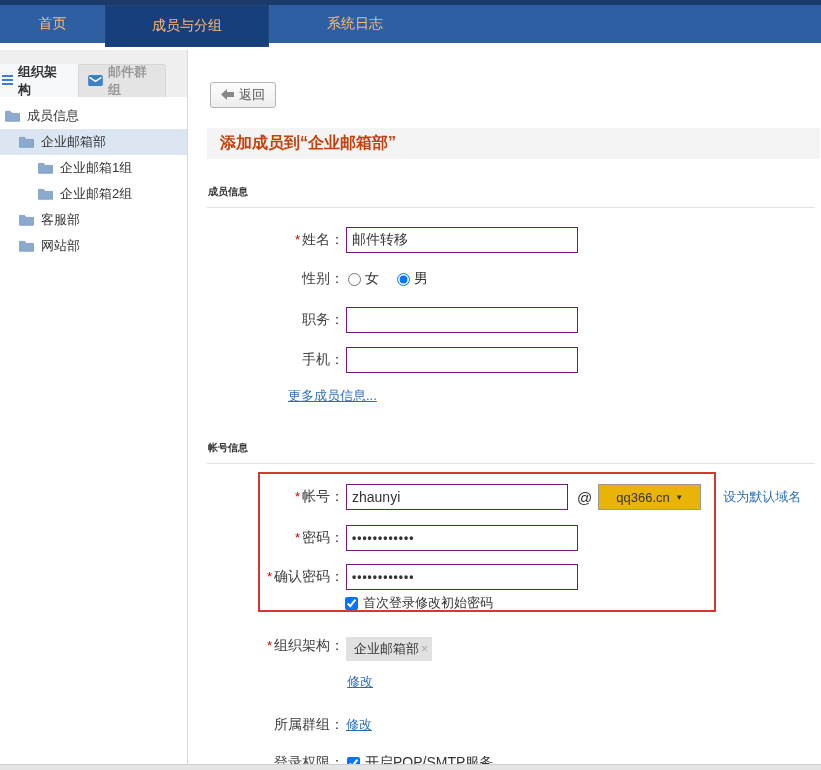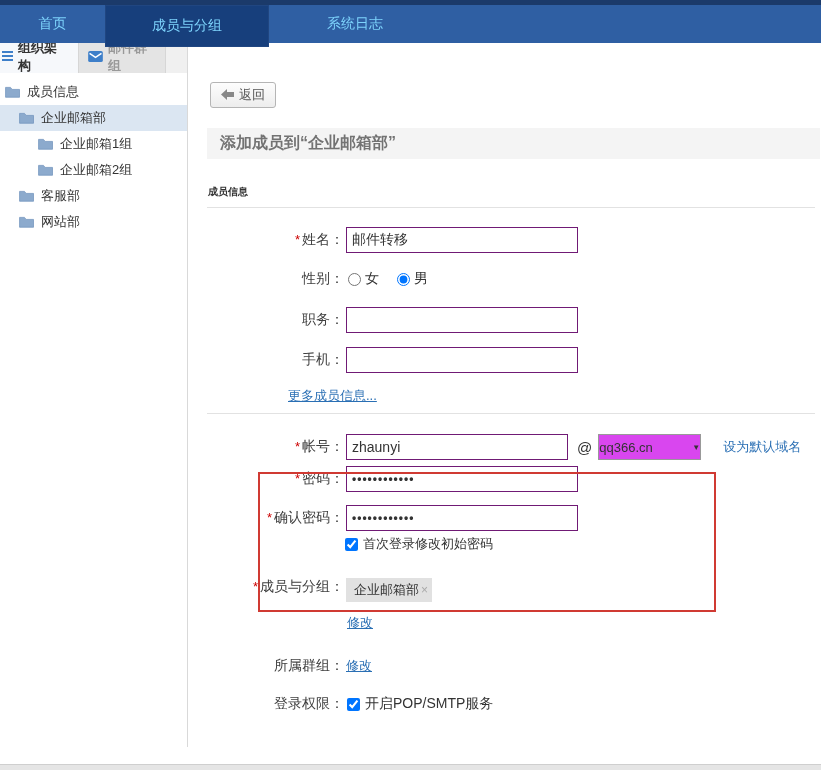--- a/index.html
+++ b/index.html
@@ -2,28 +2,28 @@
 <html><head>
 <meta charset="utf-8">
 <style>
   * { margin:0; padding:0; box-sizing:border-box; }
   html,body { width:821px; height:770px; overflow:hidden; background:#fff;
     font-family:"Liberation Sans","DejaVu Sans",sans-serif; color:#333; }
 
   
   .top-strip { height:5px; background:#1b3a6a; }
   .navbar { height:38px; background:#2f5fa3; display:flex; position:relative; z-index:3; }
-  .nav-tab { color:#7dd3fc; font-size:14px; display:flex; align-items:center;
+  .nav-tab { color:#fdba74; font-size:14px; display:flex; align-items:center;
     justify-content:center; cursor:pointer; height:38px; }
   .nav-tab.t-home { width:105px; }
   .nav-tab.t-members { width:164px; background:#173f7c; height:42px; box-shadow:inset 0 0 0 1px rgba(255,255,255,0.04); }
   .nav-tab.t-logs { width:172px; }
 
   
-  .sidebar { position:absolute; left:0; top:26px; width:188px; height:721px;
+  .sidebar { position:absolute; left:0; top:50px; width:188px; height:721px;
     background:#fff; border-right:1px solid #d9d9d9; }
   .side-tabband { height:47px; background:#f0f0f0; display:flex; align-items:flex-end; }
   .side-tab { height:33px; display:flex; align-items:center; gap:5px;
     font-size:13px; cursor:pointer; padding:0 9px;font-weight:bold; }
   .side-tab.org { width:78px; background:#f6f8fb; font-weight:bold; color:#333; padding-left:2px; }
   .side-tab.mail { width:88px; background:#e4e4e4; color:#999;
     border:1px solid #d6d6d6; border-bottom:none; border-radius:3px 3px 0 0; }
   .tree { padding-top:6px; }
   .tree-item { height:26px; display:flex; align-items:center; gap:7px;
     font-size:13px; color:#333; cursor:pointer; }
@@ -34,21 +34,21 @@
   .tree-item .ticon { display:flex; align-items:center; }
 
   
   .main { position:absolute; left:189px; top:43px; width:632px; height:721px; background:#fff; }
   .back-btn { display:inline-flex; align-items:center; gap:5px; margin:39px 0 0 21px;
     height:26px; padding:0 10px; font-size:13px; color:#555; cursor:pointer;
     border:1px solid #b5b5b5; border-radius:3px;
     background:linear-gradient(#fdfdfd,#ededed); }
   .title-band { margin:20px 0 0 18px; width:613px; height:31px; background:#f4f4f4;
     display:flex; align-items:center; padding-left:13px;
-    font-size:16px; font-weight:bold; color:#737373; }
+    font-size:16px; font-weight:bold; color:#c2410c; }
   .sec-head { margin:26px 0 0 19px; font-size:10px; font-weight:bold; color:#333; }
   .divider { margin:8px 0 0 18px; width:608px; height:1px; background:#e2e2e2; }
 
   .row { display:flex; align-items:center; margin-left:19px; }
   .lbl { width:136px; text-align:right; font-size:14px; color:#404040; white-space:nowrap; flex:none; }
   .req { color:#cc0000; margin-right:2px; font-size:13px; }
   .txt-input { width:232px; height:26px; border:1px solid #701a75; padding:0 5px;
     font-size:14px; color:#333; margin-left:2px; font-family:inherit; outline:none; }
   .txt-input.pwd { font-weight:bold; letter-spacing:1px; font-size:12px; }
   .txt-input.acct { width:222px; }
@@ -60,25 +60,25 @@
   input[type=radio], input[type=checkbox] { width:13px; height:13px; cursor:pointer; }
   .row-job { margin-top:18px; }
   .row-mobile { margin-top:14px; }
   .more-link { margin:13px 4px 0 99px; }
   a.lnk { color:#2a6fb4; font-size:13px; text-decoration:underline; cursor:pointer; }
   a.lnk.plain { text-decoration:none; }
 
   .sec-head.acct { margin-top:36px; }
   .row-account { margin-top:20px; }
   .at-sym { font-size:15px; color:#333; margin:0 6px 0 9px; }
-  .domain-select { width:103px; height:26px; border:1px solid #999; background:#d946ef;
-    display:flex; align-items:center; padding:0 0; font-size:13px; cursor:pointer; }
+  .domain-select { width:103px; height:26px; border:1px solid #999; background:#eab308;
+    display:flex; align-items:center; padding:0 17px; font-size:13px; cursor:pointer; }
   .domain-select .arrow { margin-left:auto; font-size:8px; color:#333; }
   .set-default { margin-left:22px; }
-  .row-pwd { margin-top:6px; }
+  .row-pwd { margin-top:15px; }
   .row-confirm { margin-top:13px; }
   .row-firstlogin { margin-top:5px; margin-left:156px; display:flex; align-items:center;
     gap:5px; font-size:13px; color:#333; height:16px; }
   .row-dept { margin-top:26px; align-items:flex-start; }
   .dept-tag { display:inline-flex; align-items:center; background:#e1e1e1;
     padding:3px 4px 3px 8px; font-size:13px; color:#333; margin-left:2px; }
   .dept-tag .x { color:#a9a9a9; margin-left:2px; font-size:12px; cursor:pointer; }
   .modify-link { margin:11px 0 0 158px; }
   .row-group { margin-top:26px; height:16px; }
   .row-group a { margin-left:2px; }
@@ -216,20 +216,21 @@
 
   <div class="row row-mobile">
     <div class="lbl"><span>手机：</span></div>
     <input class="txt-input" type="text" value="" style="">
   </div>
 
   <div class="more-link">
     <a class="lnk">更多成员信息...</a>
   </div>
 
+  <div class="sec-head acct">帐号信息</div>
   <div class="divider"></div>
 
   <div class="row row-account">
     <div class="lbl"><span class="req">*</span><span>帐号：</span></div>
     <input class="txt-input acct" type="text" value="zhaunyi" style="">
     <span class="at-sym">@</span>
     <div class="domain-select">
       <span>qq366.cn</span>
       <span class="arrow">▼</span>
     </div>
@@ -245,21 +246,21 @@
     <div class="lbl"><span class="req">*</span><span>确认密码：</span></div>
     <input class="txt-input pwd" type="text" value="••••••••••••" style="">
   </div>
 
   <div class="row-firstlogin">
     <input type="checkbox" checked="" style="">
     <span>首次登录修改初始密码</span>
   </div>
 
   <div class="row row-dept">
-    <div class="lbl"><span class="req">*</span><span>成员与分组：</span></div>
+    <div class="lbl"><span class="req">*</span><span>组织架构：</span></div>
     <span class="dept-tag">
       <span>企业邮箱部</span>
       <span class="x">×</span>
     </span>
   </div>
   <div class="modify-link">
     <a class="lnk">修改</a>
   </div>
 
   <div class="row row-group">

